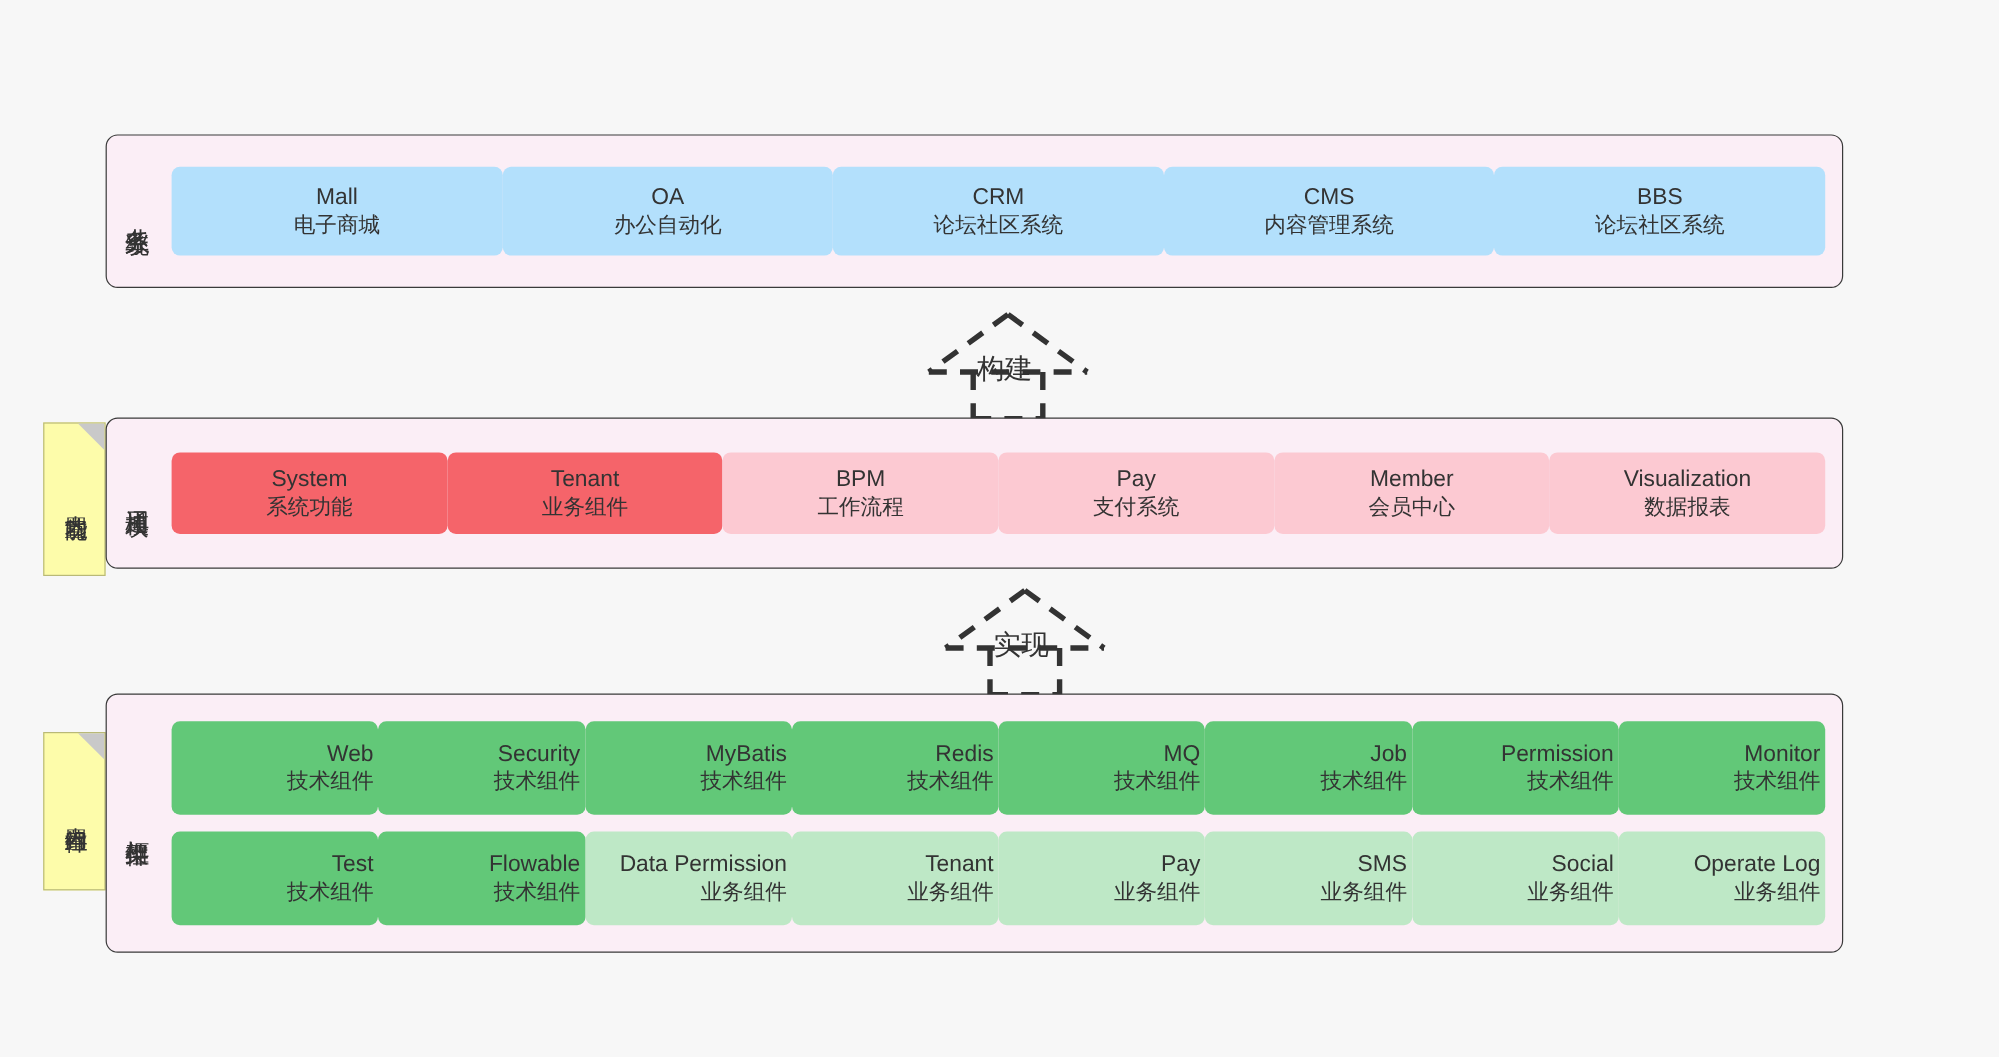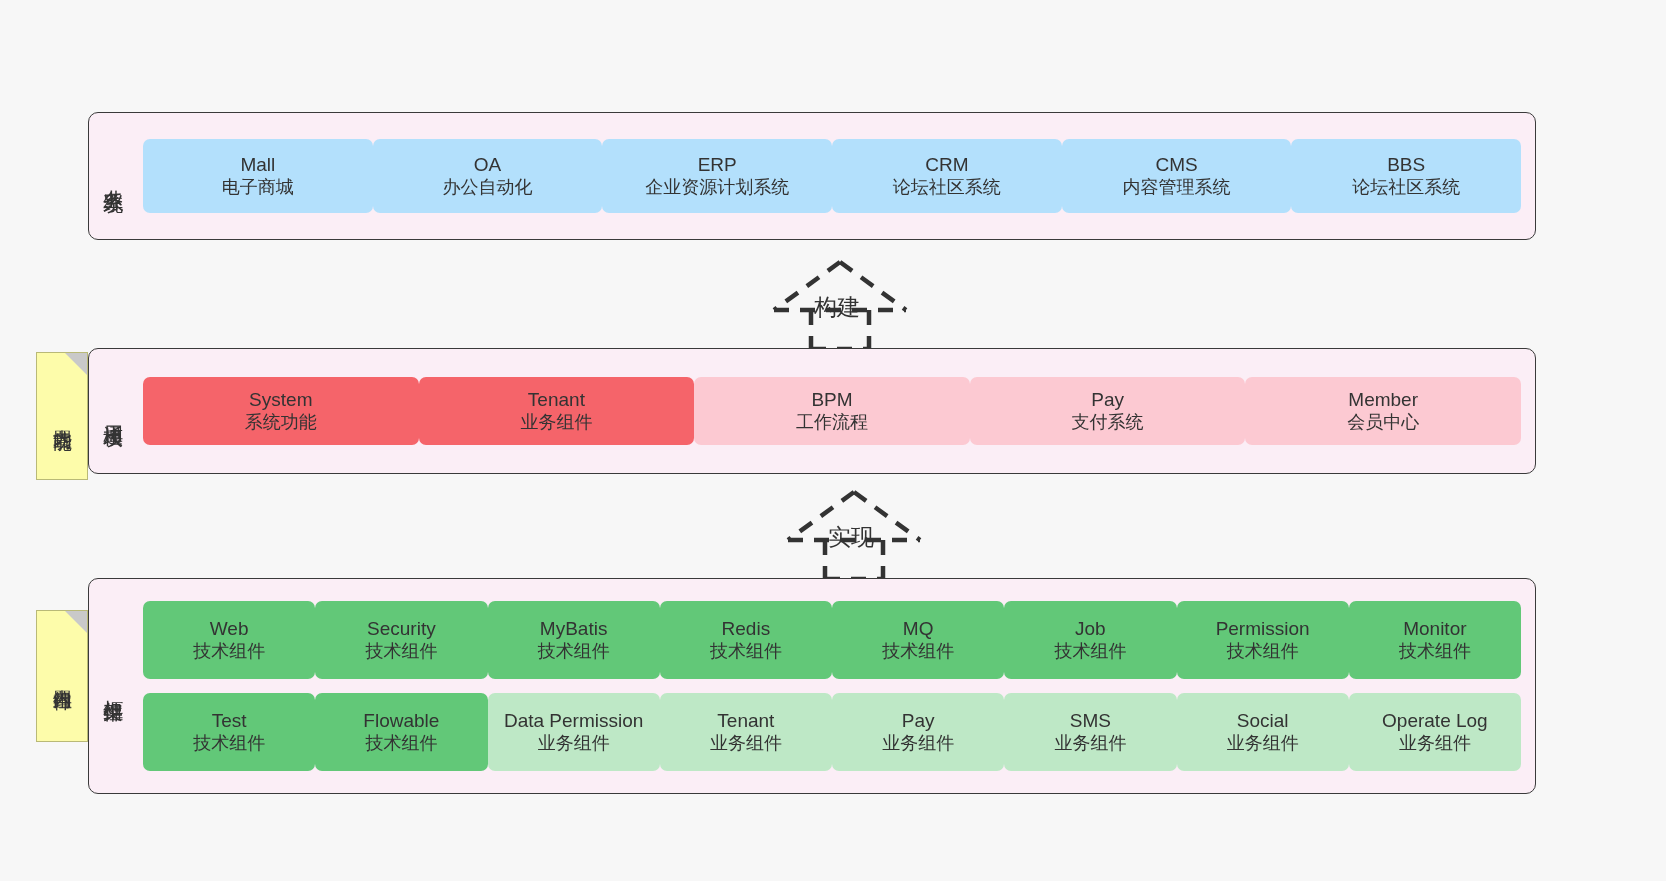--- a/index.html
+++ b/index.html
@@ -73,21 +73,21 @@
   #layer-business { left: 88px;  top: 112px; width: 1448px; height: 128px; }
   #layer-business .card { height: 74px; background: #b3e0fc; }
 
   #layer-modules  { left: 88px;  top: 348px; width: 1448px; height: 126px; }
   #layer-modules .card { height: 68px; }
   .card.strong-red { background: #f5646a; }
   .card.light-red  { background: #fcc9d2; }
 
   #layer-framework { left: 88px; top: 578px; width: 1448px; height: 216px; }
   #layer-framework .layer-body { padding: 14px 8px 14px 0; }
-  #layer-framework .card { height: 78px; }
+  #layer-framework .card { height: 78px; align-items: flex-end; }
   .card.tech { background: #62c878; }
   .card.biz  { background: #bee8c6; }
 
   
   .note {
     position: absolute;
     background: #fdfcaa;
     border: 1px solid #b9b977;
     display: flex;
     align-items: center;
@@ -132,24 +132,20 @@
   <div class="layer-title">业务系统</div>
   <div class="layer-body">
     <div class="row" id="row-business">
         <div class="card ">
           <div class="en">Mall</div>
           <div class="cn">电子商城</div>
         </div>
         <div class="card ">
           <div class="en">OA</div>
           <div class="cn">办公自动化</div>
-        </div>
-        <div class="card ">
-          <div class="en">ERP</div>
-          <div class="cn">企业资源计划系统</div>
         </div>
         <div class="card ">
           <div class="en">CRM</div>
           <div class="cn">论坛社区系统</div>
         </div>
         <div class="card ">
           <div class="en">CMS</div>
           <div class="cn">内容管理系统</div>
         </div>
         <div class="card ">
@@ -194,20 +190,24 @@
           <div class="cn">工作流程</div>
         </div>
         <div class="card light-red">
           <div class="en">Pay</div>
           <div class="cn">支付系统</div>
         </div>
         <div class="card light-red">
           <div class="en">Member</div>
           <div class="cn">会员中心</div>
         </div>
+        <div class="card light-red">
+          <div class="en">Visualization</div>
+          <div class="cn">数据报表</div>
+        </div>
       </div>
   </div>
 </div>
 
 <div class="uml-arrow" id="arrow-impl">
   <svg width="176" height="96" viewBox="0 0 176 96">
     <path d="M88 6 L154 54" fill="none" stroke="#333" stroke-width="4.5" stroke-dasharray="15,11" stroke-linecap="butt"></path>
     <path d="M88 6 L22 54" fill="none" stroke="#333" stroke-width="4.5" stroke-dasharray="15,11" stroke-linecap="butt"></path>
     <path d="M22 54 L154 54" fill="none" stroke="#333" stroke-width="4.5" stroke-dasharray="15,11"></path>
     <path d="M59 54 L59 96" fill="none" stroke="#333" stroke-width="4.5" stroke-dasharray="15,11"></path>

